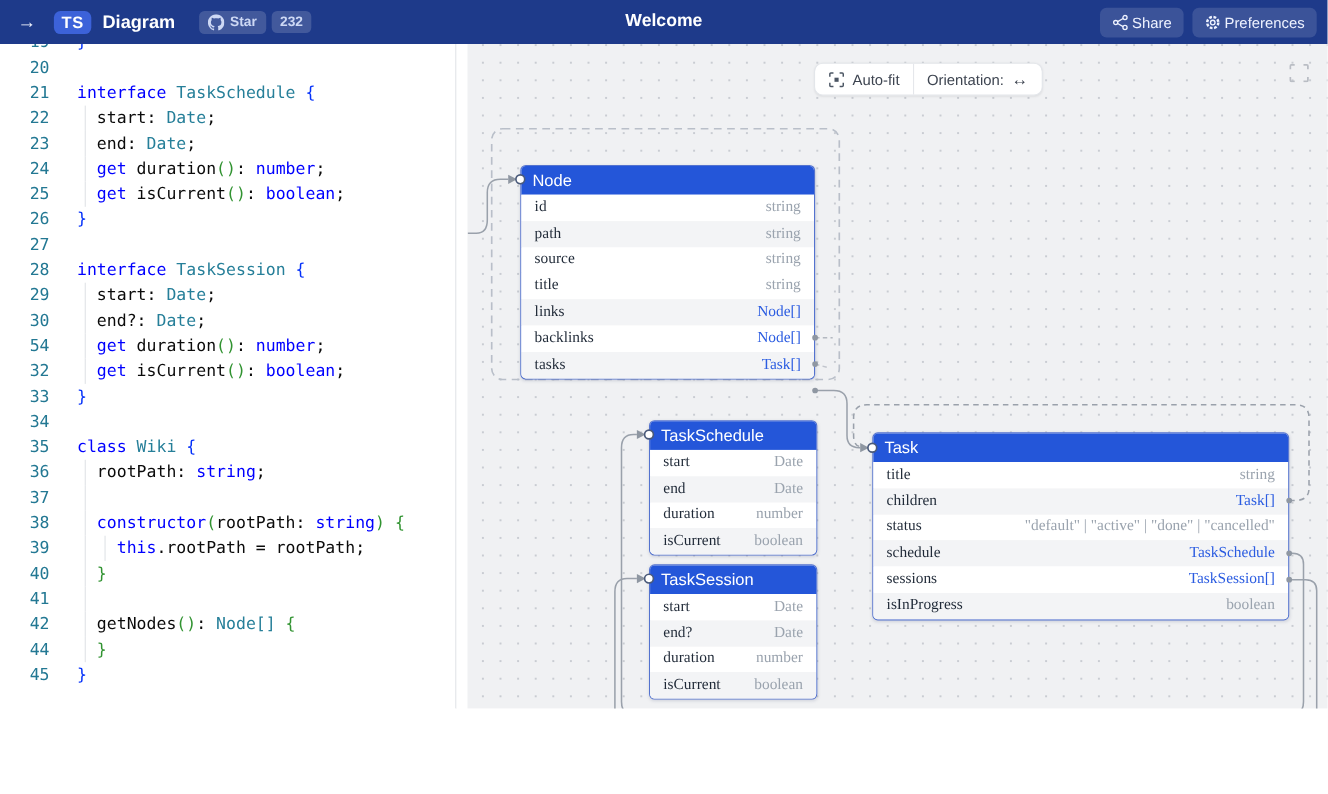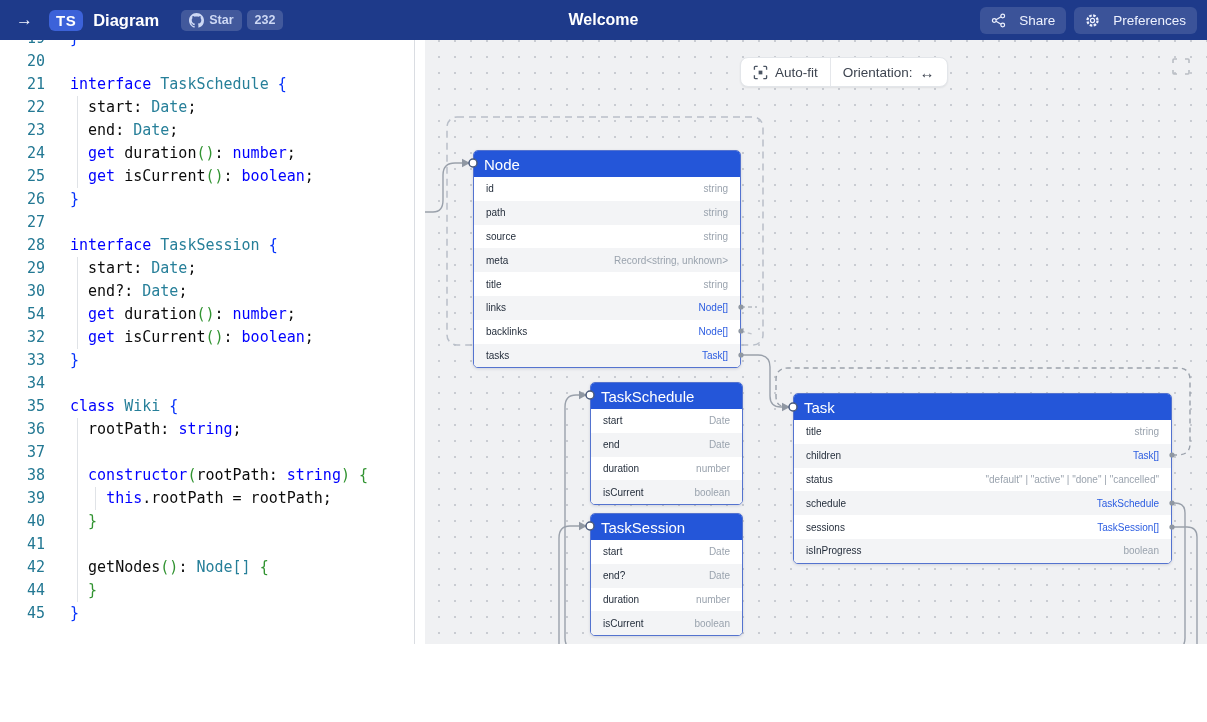--- a/index.html
+++ b/index.html
@@ -17,21 +17,21 @@
   .gh { display:flex; align-items:center; gap:5px; margin-left:12px;justify-content:center; }
   .gh-seg { background:rgba(255,255,255,.16); border-radius:5px; padding:3px 8px;
     display:flex; align-items:center; gap:5px; font-size:12.5px; font-weight:bold;
     color:#cdd8f4; }
   .gh-seg svg { display:block; }
   .hdr-title { position:absolute; left:0; right:0; text-align:center; font-size:16px;
     font-weight:700; pointer-events:none; }
   .hdr-right { margin-left:auto; display:flex; gap:8px; }
   .hdr-btn { background:rgba(255,255,255,.13); border:none; color:#eef2ff;
     border-radius:6px; padding:6px 11px; font-size:13.5px; display:flex;
-    align-items:flex-end; gap:13px; cursor:pointer; font-family:inherit; }
+    align-items:flex-end; gap:3px; cursor:pointer; font-family:inherit; }
   .hdr-btn svg { display:block; }
 
   
   .main { display:flex; height:604px; }
   .code-panel { width:415px; border-right:1px solid #dadde2; overflow:hidden;
     background:#fff; }
   .splitter { width:10px; background:#fff; }
   .diagram-panel { position:relative; flex:1; overflow:hidden; background:#f0f1f3;
     background-image:radial-gradient(circle, #c9ccd2 1.2px, transparent 1.4px);
     background-size:16px 16px; background-position:6px 9px; }
@@ -56,21 +56,21 @@
   .tb-divider { width:1px; background:#e5e7eb; }
   .orient-sym { font-size:15px; }
   .fs-icon { position:absolute; left:747px; top:18px; z-index:30; cursor:pointer; }
 
   
   .entity { position:absolute; background:#fff; border:1px solid #5473cf;
     border-radius:5px; box-shadow:0 1px 3px rgba(30,40,90,.15); z-index:10; }
   .ent-header { background:#2456d9; color:#fff; font-size:15px; height:26px;
     display:flex; align-items:center; padding:0 10px; border-radius:4px 4px 0 0; }
   .ent-row { height:23.8px; display:flex; justify-content:space-between;
-    align-items:center; padding:0 12px; font-size:10px; background:#fff; }
+    align-items:center; padding:0 12px; font-size:14px; background:#fff;font-family:Liberation Serif, serif; }
   .ent-row.alt { background:#f3f4f6; }
   .ent-row:last-child { border-radius:0 0 4px 4px;align-items:center; }
   .rl { color:#1f2937; }
   .rv { color:#9aa3ae; margin-left:14px; }
   .rv.link { color:#2b5ce1; }
 
   svg.layer { position:absolute; left:0; top:0; pointer-events:none; }
   svg.under { z-index:5; } svg.over { z-index:20; }
 </style>
 </head>
@@ -160,24 +160,20 @@
           <span class="rv">string</span>
         </div>
         <div class="ent-row alt">
           <span class="rl">path</span>
           <span class="rv">string</span>
         </div>
         <div class="ent-row">
           <span class="rl">source</span>
           <span class="rv">string</span>
         </div>
-        <div class="ent-row alt">
-          <span class="rl">meta</span>
-          <span class="rv">Record&lt;string, unknown&gt;</span>
-        </div>
         <div class="ent-row">
           <span class="rl">title</span>
           <span class="rv">string</span>
         </div>
         <div class="ent-row alt">
           <span class="rl">links</span>
           <span class="rv link">Node[]</span>
         </div>
         <div class="ent-row">
           <span class="rl">backlinks</span>

